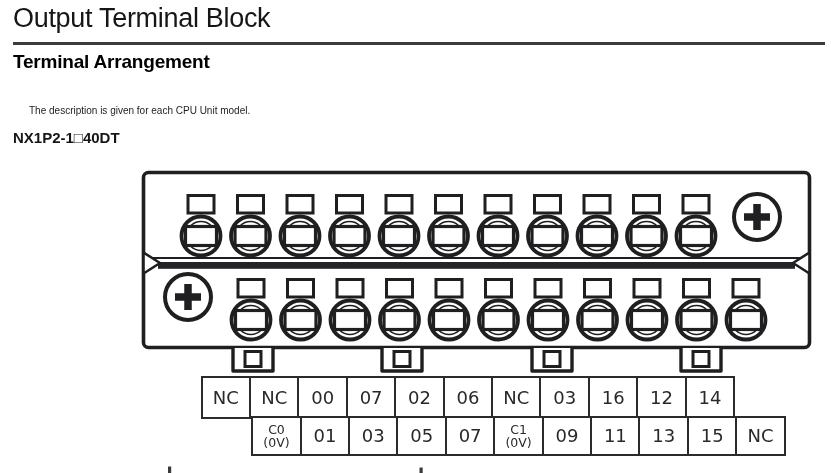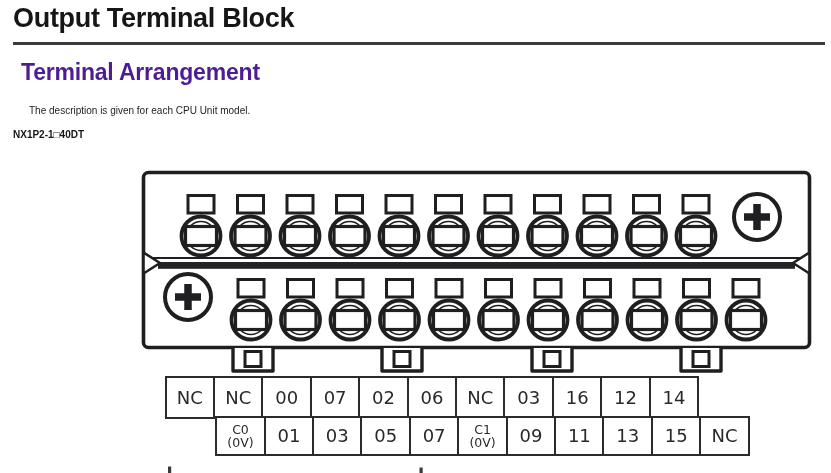--- a/index.html
+++ b/index.html
@@ -3,40 +3,40 @@
 <meta charset="utf-8">
 <style>
   html,body{margin:0;padding:0;}
   body{
     width:831px;height:473px;position:relative;overflow:hidden;
     background:#ffffff;color:#1c1c1e;
     font-family:"Liberation Sans", sans-serif;
   }
   .page-title{
     position:absolute;left:13px;top:3px;margin:0;
-    font-size:27px;font-weight:700;letter-spacing:-0.3px;color:#161618;
+    font-size:27px;font-weight:400;letter-spacing:-0.3px;color:#161618;
   }
   .title-rule{
     position:absolute;left:13px;top:42px;width:812px;height:3px;
     background:#3b3b3d;
   }
   .section-title{
-    position:absolute;left:13px;top:51px;margin:8px;
-    font-size:23px;font-weight:800;letter-spacing:-0.2px;color:#4c1d95;
+    position:absolute;left:13px;top:51px;margin:0;
+    font-size:19px;font-weight:800;letter-spacing:-0.2px;color:#000000;
   }
   .description{
     position:absolute;left:13px;top:89px;margin:16px;
     font-size:10px;color:#232325;
   }
   .model{
     position:absolute;left:13px;top:129px;margin:0;
-    font-size:10px;font-weight:800;color:#161618;
+    font-size:15px;font-weight:800;color:#161618;
   }
   #tb-svg{position:absolute;left:0;top:0;width:831px;height:473px;}
-  .trow{position:absolute;display:flex;}
+  .trow{position:absolute;display:flex;margin-left:36px;}
   #table-row-1{left:164.6px;top:376px;}
   #table-row-2{left:215.2px;top:415.6px;}
   .tcell{
     box-sizing:border-box;width:50.6px;height:42.5px;
     border:2.2px solid #2b2b2c;margin-left:-2.2px;background:#fff;
     display:flex;align-items:center;justify-content:center;
     font-family:"DejaVu Sans","Liberation Sans",sans-serif;
     font-size:18px;font-weight:400;color:#29292c;
   }
   .trow .tcell:first-child{margin-left:0;}

